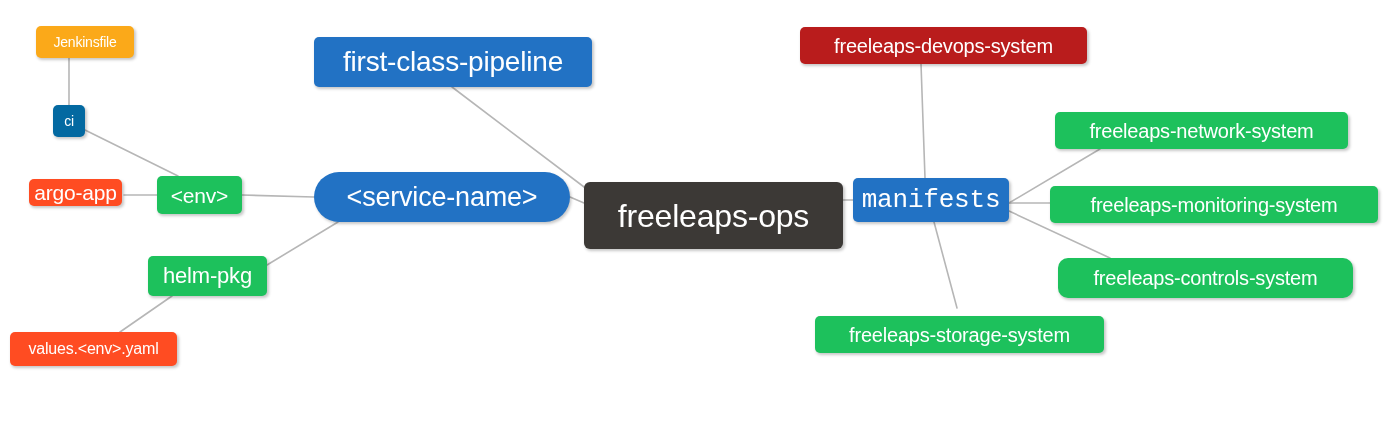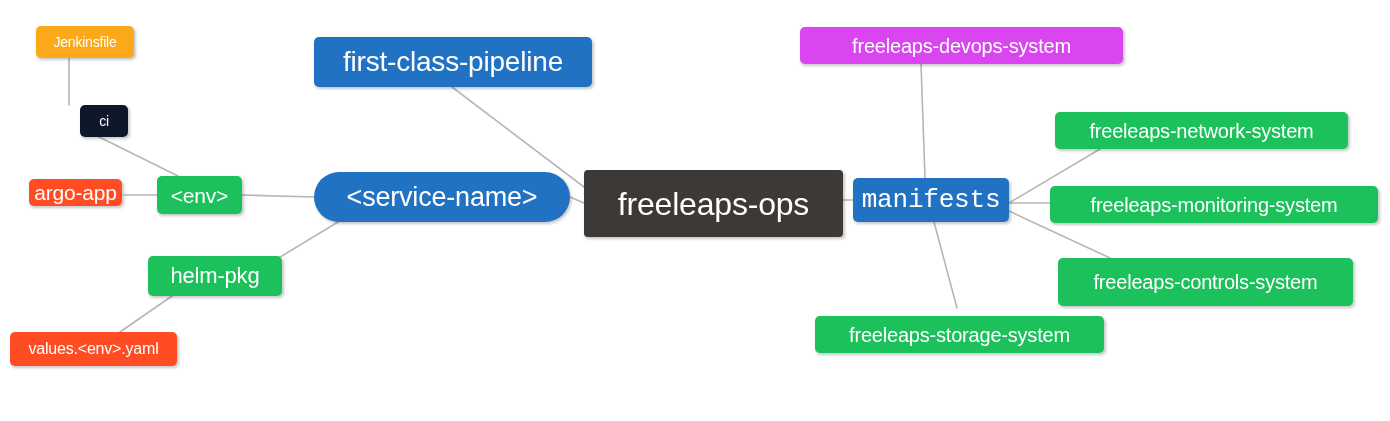--- a/index.html
+++ b/index.html
@@ -64,56 +64,56 @@
       <line x1="925" y1="178" x2="921" y2="64" stroke="#b6b6b6" stroke-width="1.6" stroke-linecap="round"></line>
       <line x1="1009" y1="203" x2="1100" y2="149" stroke="#b6b6b6" stroke-width="1.6" stroke-linecap="round"></line>
       <line x1="1009" y1="203" x2="1050" y2="203" stroke="#b6b6b6" stroke-width="1.6" stroke-linecap="round"></line>
       <line x1="1009" y1="211" x2="1110" y2="258" stroke="#b6b6b6" stroke-width="1.6" stroke-linecap="round"></line>
       <line x1="934" y1="222" x2="957" y2="308" stroke="#b6b6b6" stroke-width="1.6" stroke-linecap="round"></line>
     </svg>
   <div id="node-layer">
       <div class="mm-node" style="left: 20px; top: 26px; width: 98px; height: 32px; background: rgb(251, 169, 25); font-size: 14px; margin-left: 16px;">
         <span>Jenkinsfile</span>
       </div>
-      <div class="mm-node" style="left: 53px; top: 105px; width: 48px; height: 32px; background: #0f172a; font-size: 14px; margin-left: 27px;">
+      <div class="mm-node" style="left: 53px; top: 105px; width: 32px; height: 32px; background: #0369a1; font-size: 14px;">
         <span>ci</span>
       </div>
       <div class="mm-node" style="left: 29px; top: 179px; width: 93px; height: 27px; background: rgb(255, 76, 34); font-size: 21px;">
         <span>argo-app</span>
       </div>
       <div class="mm-node" style="left: 157px; top: 176px; width: 85px; height: 38px; background: rgb(29, 193, 92); font-size: 21px;">
         <span>&lt;env&gt;</span>
       </div>
-      <div class="mm-node" style="left: 148px; top: 256px; width: 134px; height: 40px; background: rgb(29, 193, 92); font-size: 22px;">
+      <div class="mm-node" style="left: 148px; top: 256px; width: 119px; height: 40px; background: rgb(29, 193, 92); font-size: 22px;">
         <span>helm-pkg</span>
       </div>
       <div class="mm-node" style="left: 10px; top: 332px; width: 167px; height: 34px; background: rgb(255, 76, 34); font-size: 16px;">
         <span>values.&lt;env&gt;.yaml</span>
       </div>
       <div class="mm-node" style="left: 314px; top: 37px; width: 278px; height: 50px; background: rgb(34, 114, 196); font-size: 28px; align-items: center;">
         <span>first-class-pipeline</span>
       </div>
       <div class="mm-node" style="left: 314px; top: 172px; width: 256px; height: 50px; background: rgb(34, 114, 196); font-size: 27px; border-radius: 25px;">
         <span>&lt;service-name&gt;</span>
       </div>
-      <div class="mm-node root" style="left: 584px; top: 170px; width: 259px; height: 67px; background: rgb(60, 57, 54); font-size: 32px;">
+      <div class="mm-node root" style="left: 584px; top: 182px; width: 259px; height: 67px; background: rgb(60, 57, 54); font-size: 32px; border-radius: 6px;">
         <span>freeleaps-ops</span>
       </div>
       <div class="mm-node" style="left: 853px; top: 178px; width: 156px; height: 44px; background: rgb(34, 114, 196); font-size: 26px; font-family: Liberation Mono, monospace;">
         <span>manifests</span>
       </div>
-      <div class="mm-node" style="left: 800px; top: 27px; width: 323px; height: 37px; background: #d946ef; font-size: 20px;">
+      <div class="mm-node" style="left: 800px; top: 27px; width: 287px; height: 37px; background: #b91c1c; font-size: 20px;">
         <span>freeleaps-devops-system</span>
       </div>
       <div class="mm-node" style="left: 1055px; top: 112px; width: 293px; height: 37px; background: rgb(29, 193, 92); font-size: 20px;">
         <span>freeleaps-network-system</span>
       </div>
       <div class="mm-node" style="left: 1050px; top: 186px; width: 328px; height: 37px; background: rgb(29, 193, 92); font-size: 20px;">
         <span>freeleaps-monitoring-system</span>
       </div>
-      <div class="mm-node" style="left: 1058px; top: 258px; width: 295px; height: 48px; background: rgb(29, 193, 92); font-size: 20px;">
+      <div class="mm-node" style="left: 1058px; top: 258px; width: 295px; height: 40px; background: rgb(29, 193, 92); font-size: 20px; border-radius: 10px;">
         <span>freeleaps-controls-system</span>
       </div>
       <div class="mm-node" style="left: 815px; top: 308px; width: 289px; height: 37px; background: rgb(29, 193, 92); font-size: 20px; margin-top: 8px;">
         <span>freeleaps-storage-system</span>
       </div>
     </div>
 </div>
 
 </body></html>

